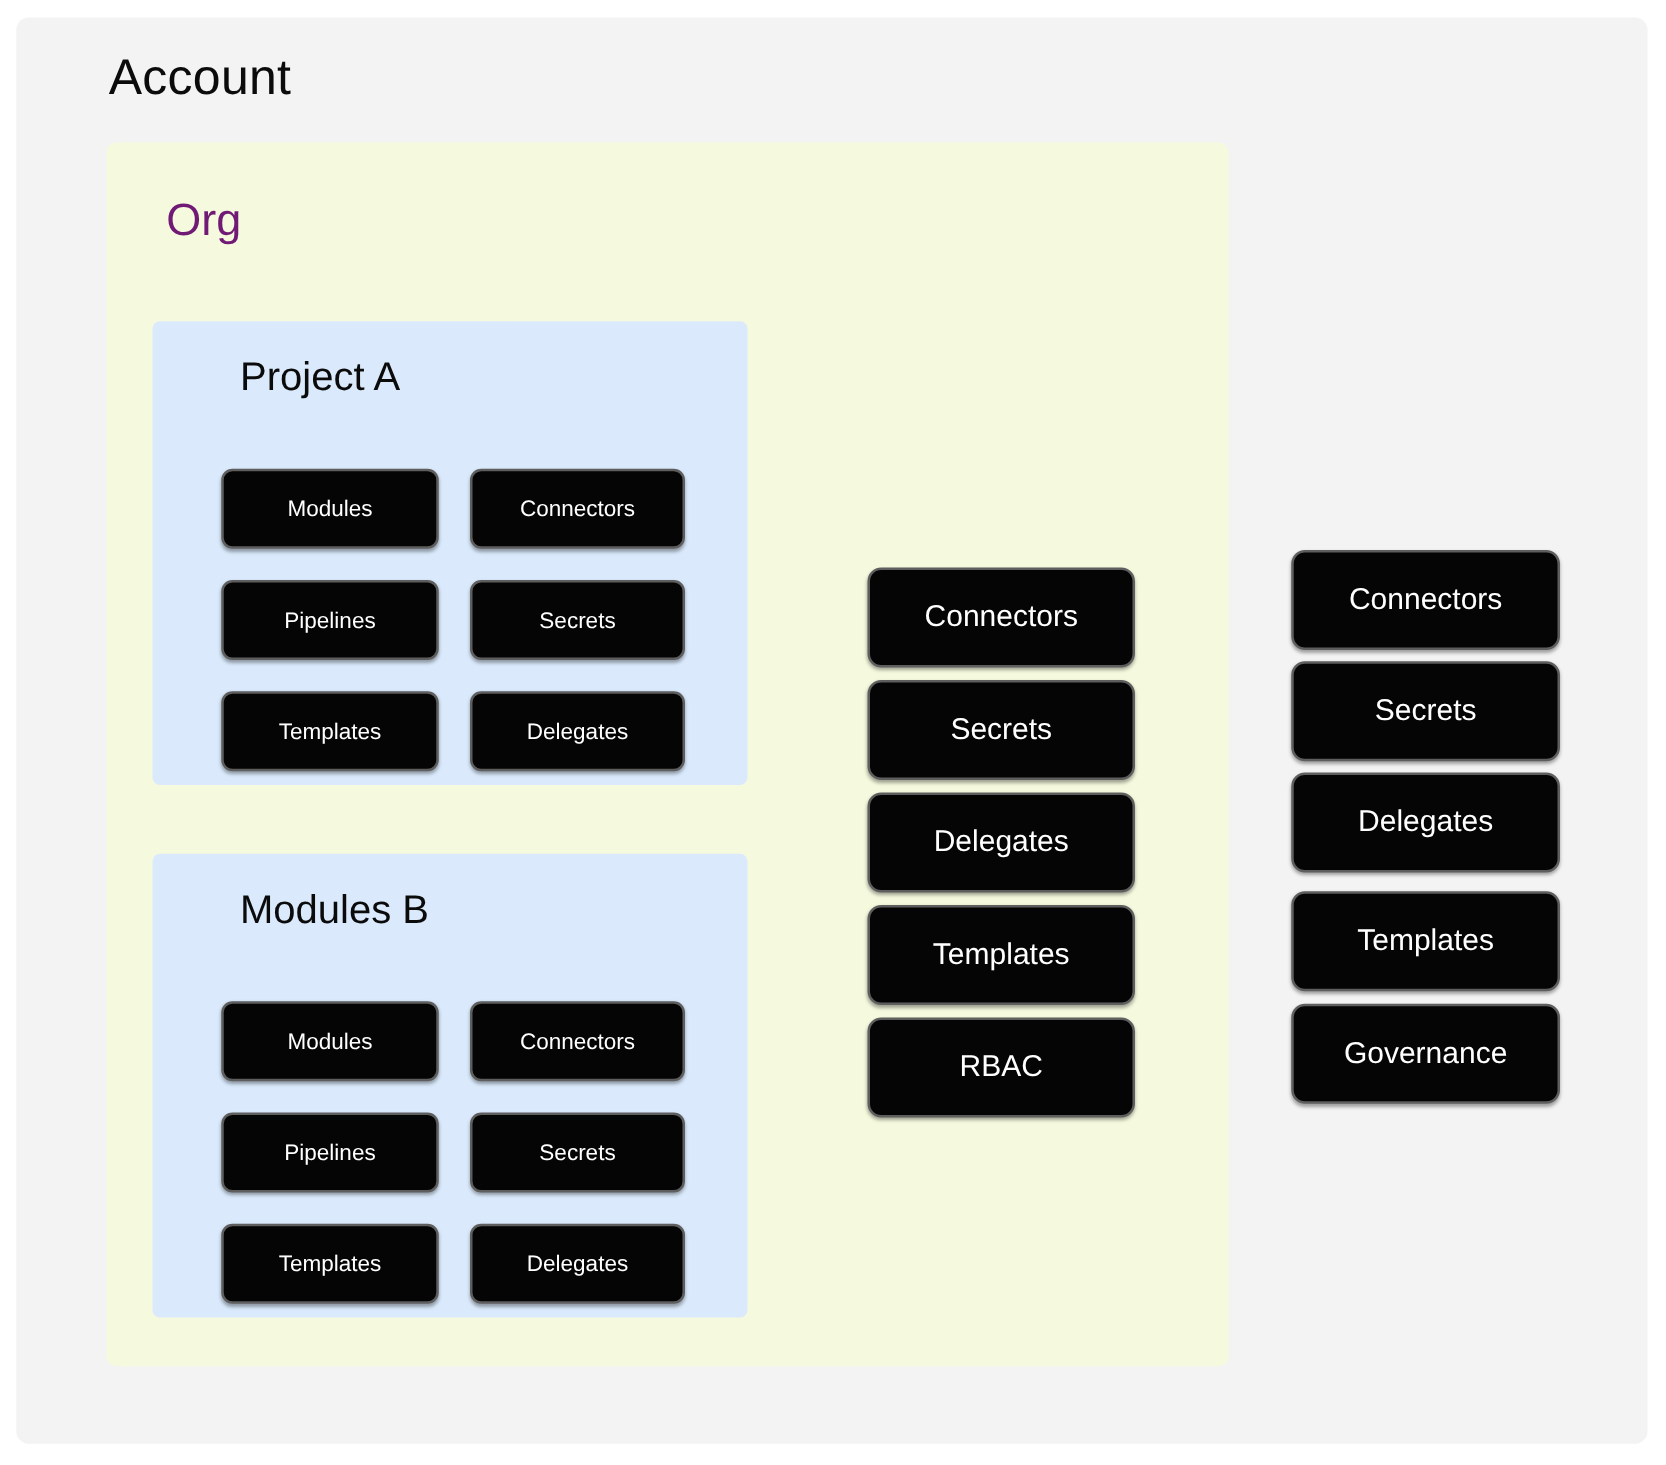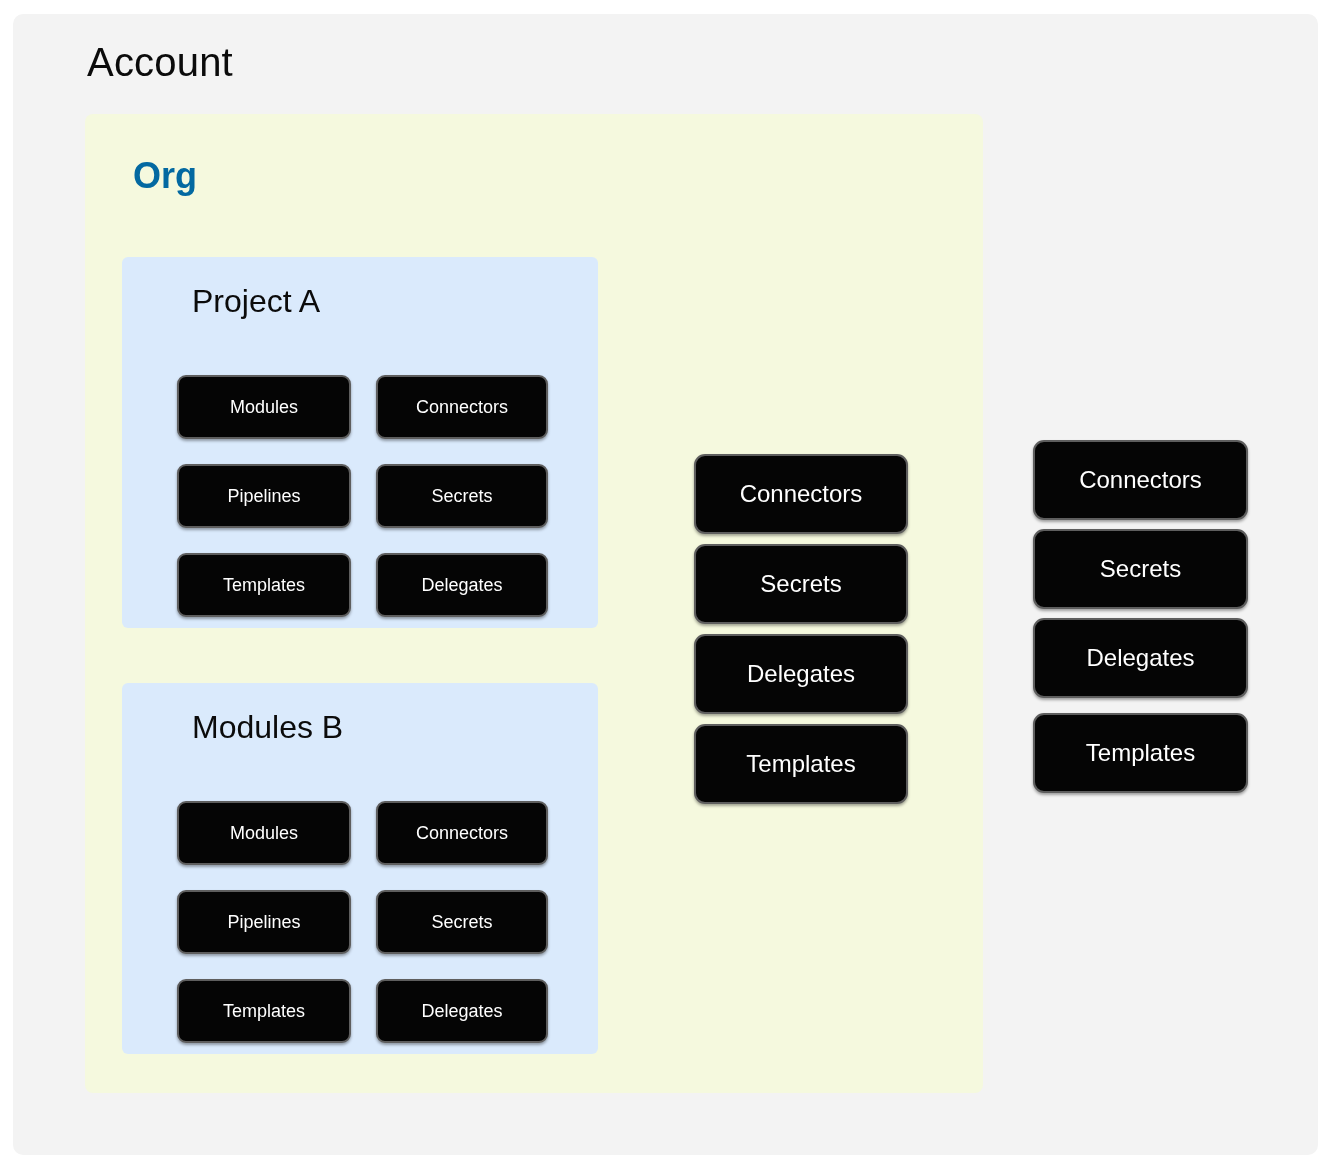--- a/index.html
+++ b/index.html
@@ -49,22 +49,22 @@
     height: 979px;
     background: #f5f9de;
     border-radius: 8px;
   }
   .org-title {
     position: absolute;
     left: 48px;
     top: 44px;
     font-size: 36px;
     line-height: 1;
-    color: #0369a1;
-    font-weight: 700;
+    color: #701a75;
+    font-weight: 400;
     white-space: nowrap;
   }
 
   
   .project-box {
     position: absolute;
     left: 37px;
     width: 476px;
     height: 371px;
     background: #daeafc;
@@ -180,24 +180,26 @@
         <div class="chip small">Templates</div>
         <div class="chip small">Delegates</div>
       </div>
     </div>
 
     <div class="org-column">
       <div class="chip large">Connectors</div>
       <div class="chip large">Secrets</div>
       <div class="chip large">Delegates</div>
       <div class="chip large">Templates</div>
+      <div class="chip large">RBAC</div>
     </div>
 
   </div>
 
   <div class="account-column">
     <div class="chip large">Connectors</div>
     <div class="chip large">Secrets</div>
     <div class="chip large">Delegates</div>
     <div class="chip large">Templates</div>
+    <div class="chip large">Governance</div>
   </div>
 
 </div>
 
 </body></html>

